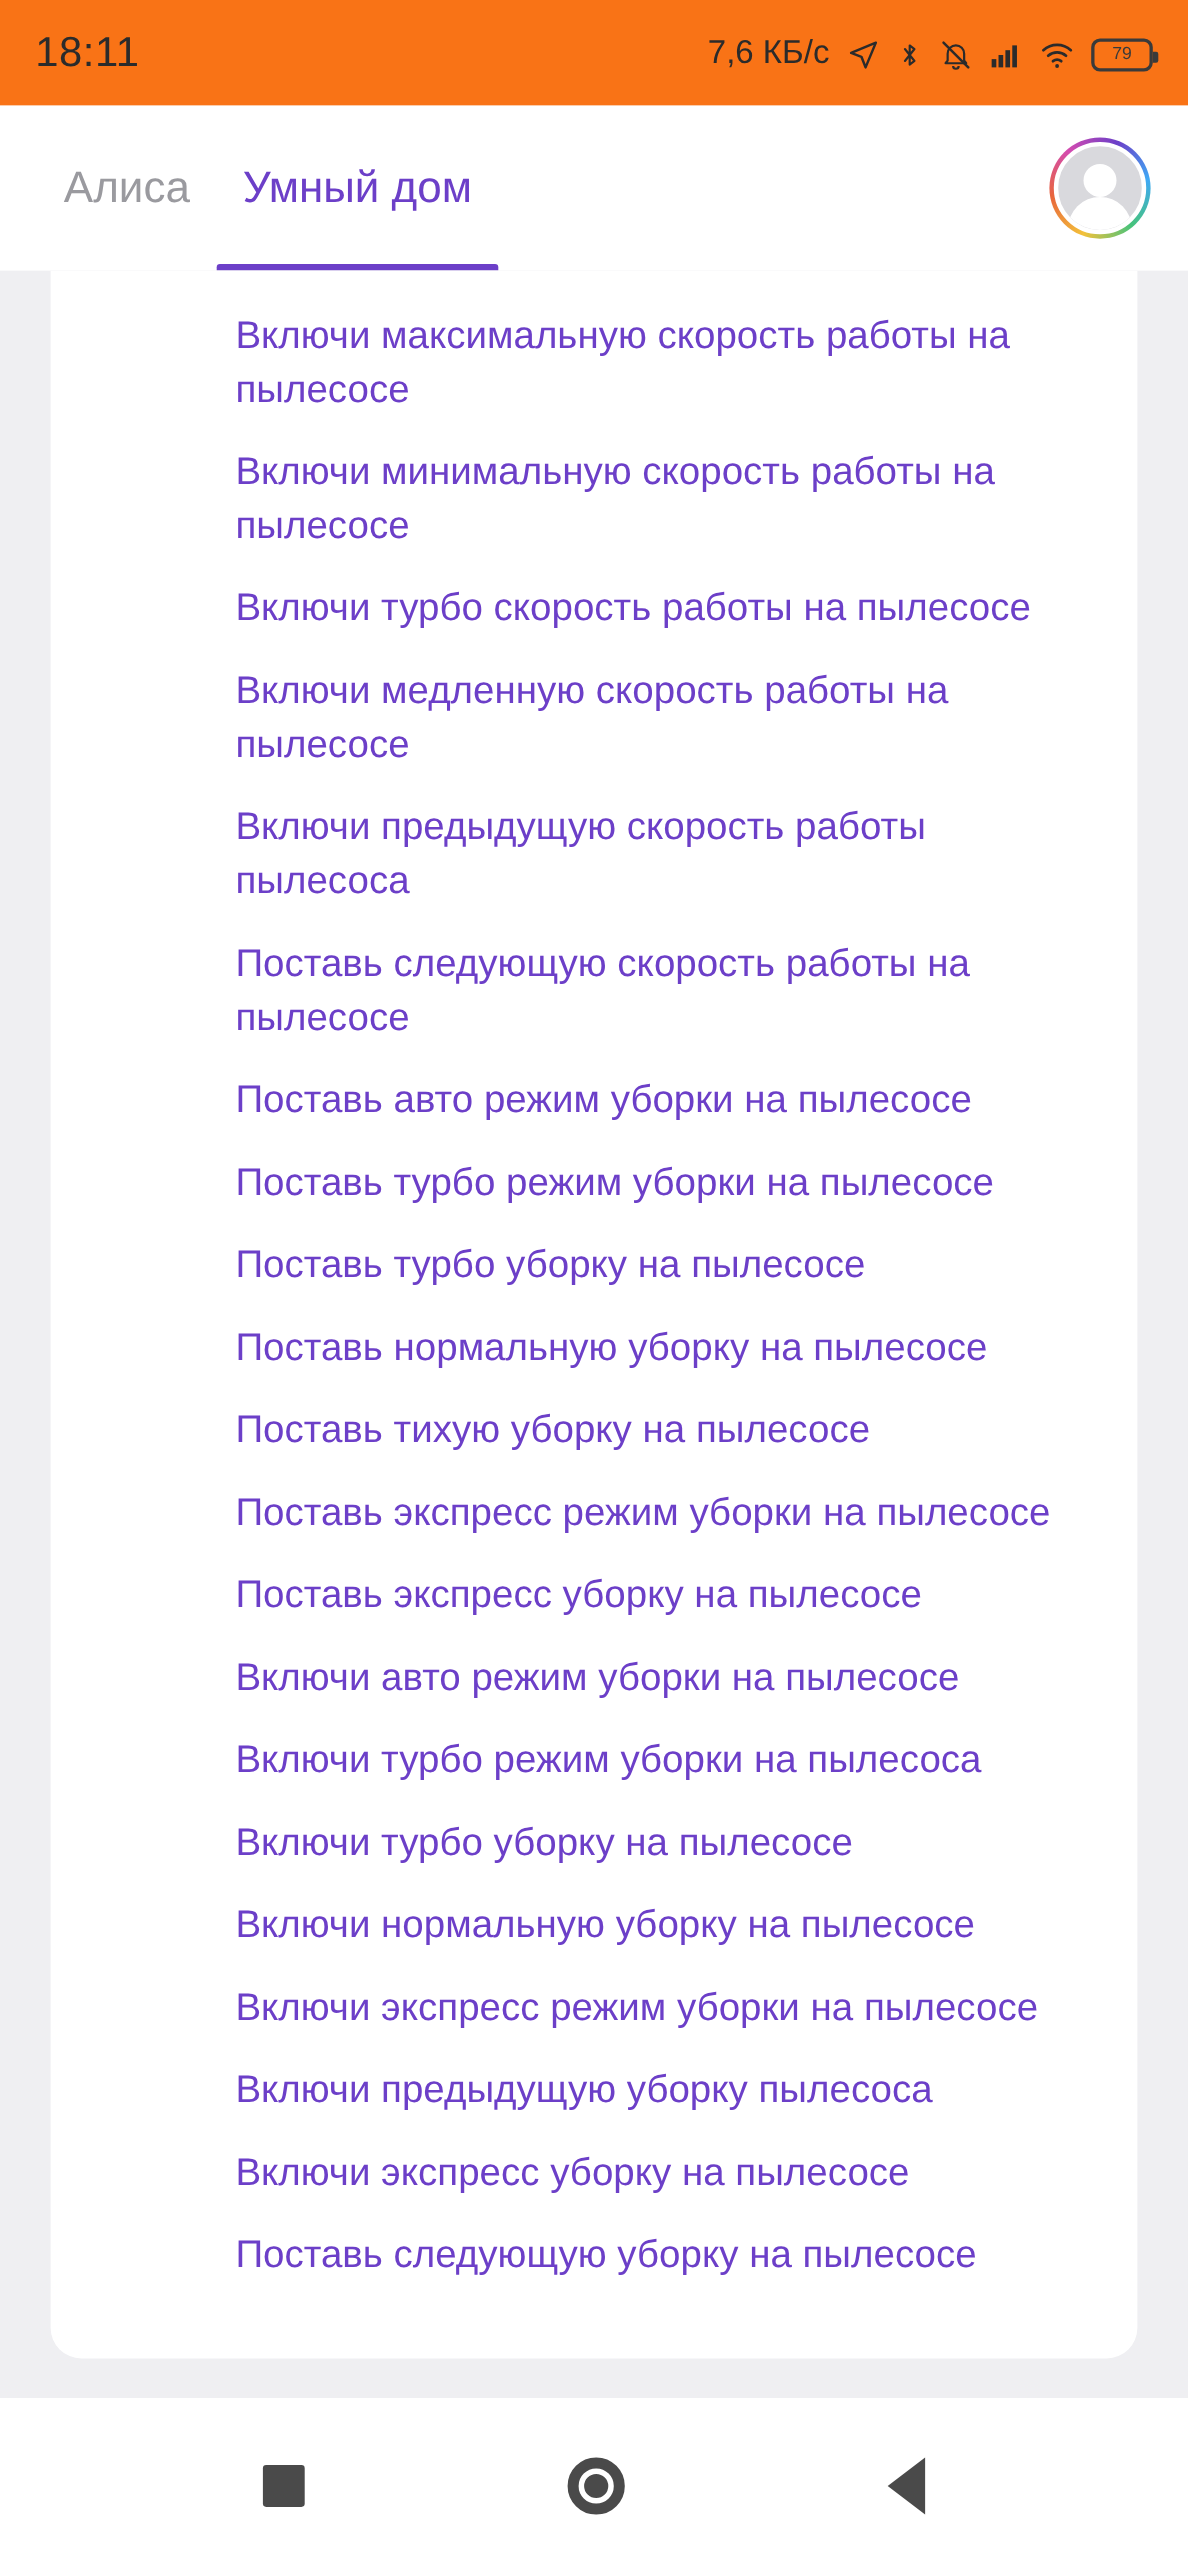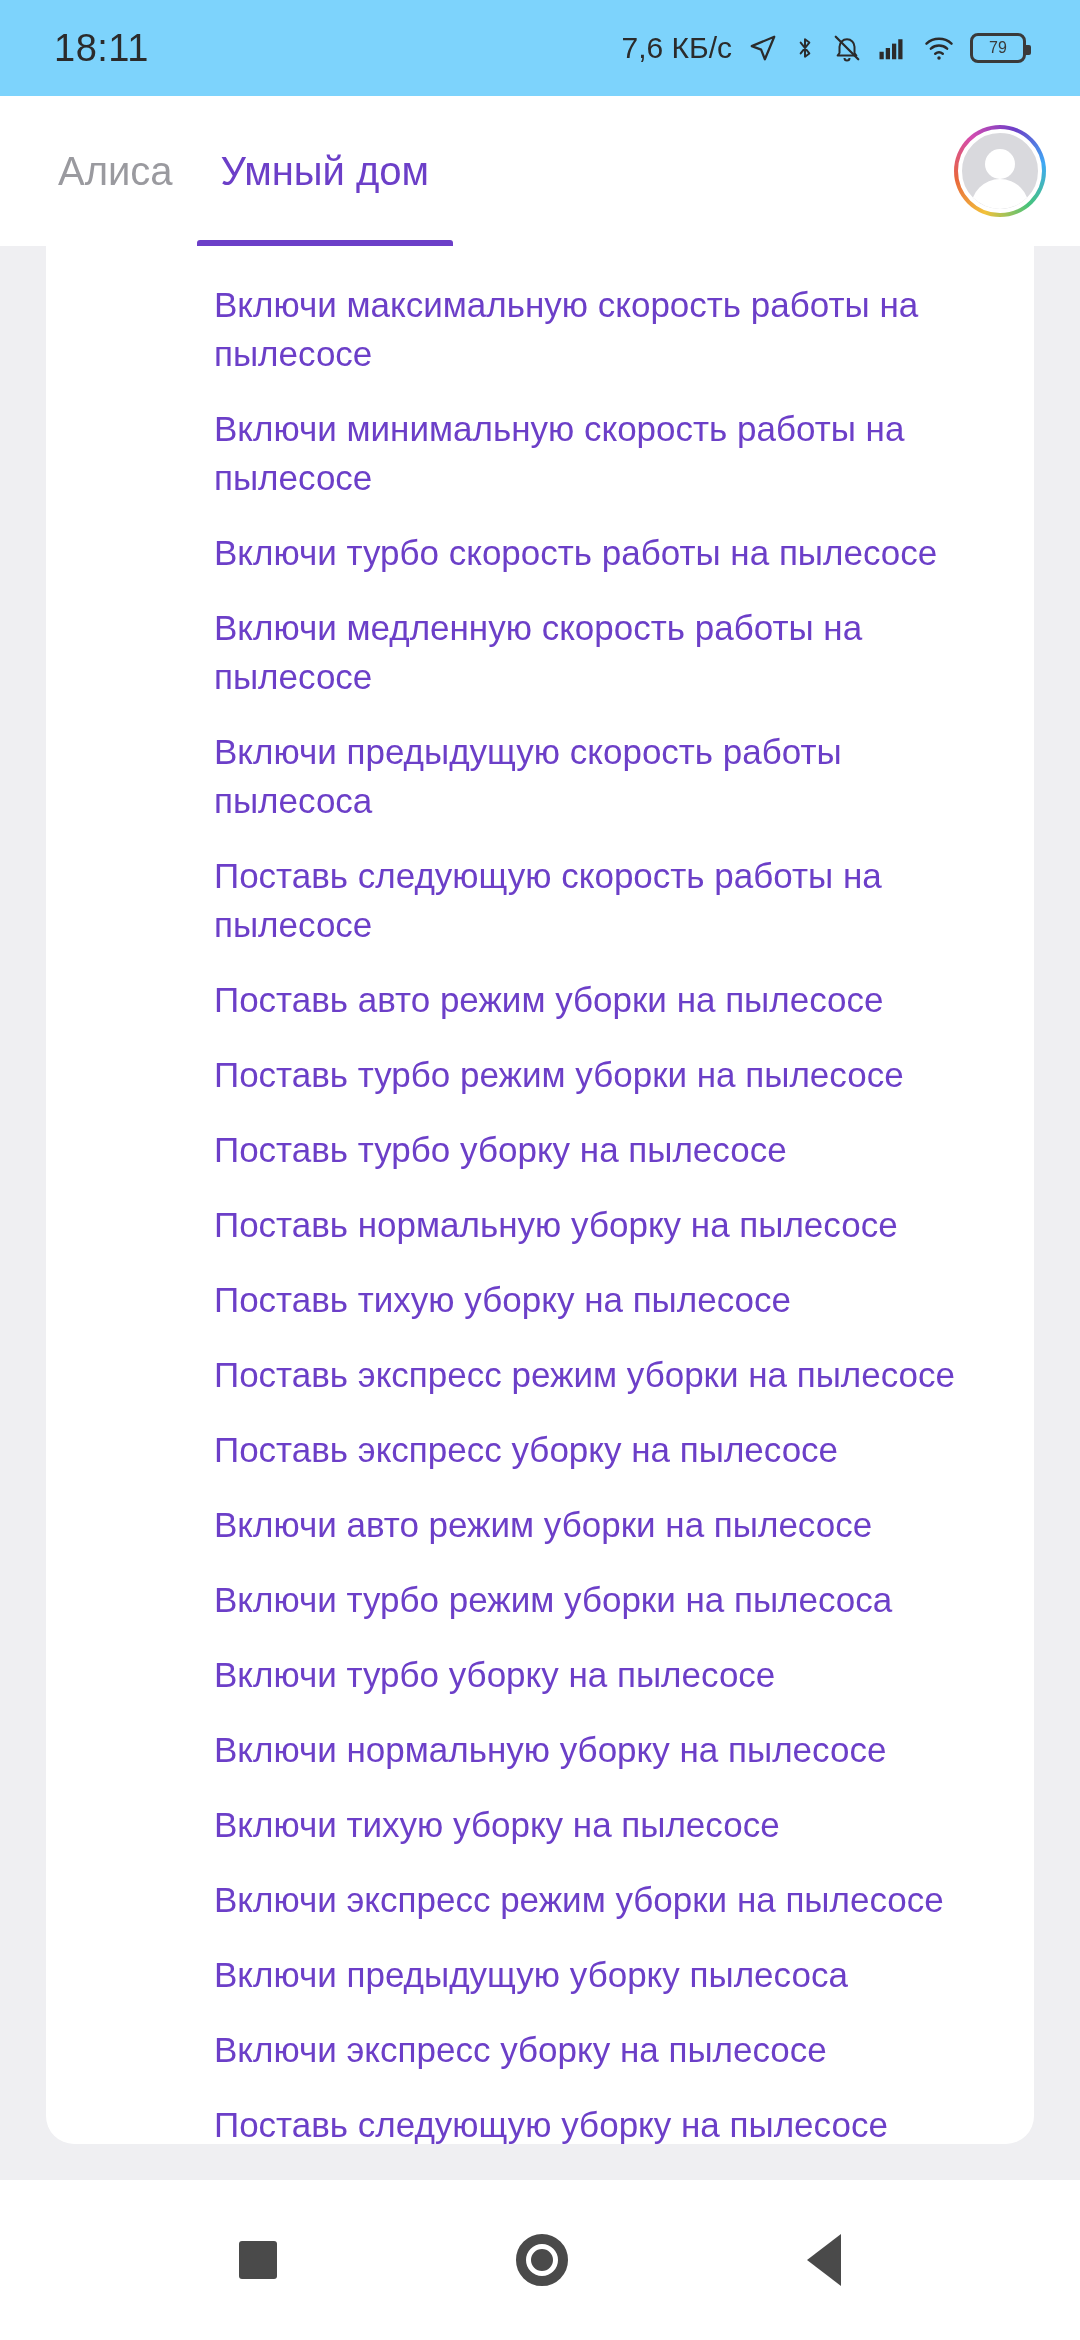--- a/index.html
+++ b/index.html
@@ -13,34 +13,34 @@
     font-family: "Liberation Sans", sans-serif;
     -webkit-font-smoothing: antialiased;
     overflow: hidden;
   }
 
   
   .status-bar {
     height: 96px;
     display: flex;
     align-items: center;
-    padding: 0 54px;
-    box-sizing: border-box;
-    background: #7dd3fc;
+    padding: 0 32px;
+    box-sizing: border-box;
+    background: #f97316;
     color: #1c1c1c;
   }
   .status-time {
     font-size: 38px;
     letter-spacing: 0.5px;
     color: #2b2b2b;
   }
   .status-spacer { flex: 1; }
   .status-right {
     display: flex;
-    align-items: center;
+    align-items: flex-end;
     gap: 14px;
   }
   .status-net-speed {
     font-size: 30px;
     color: #2b2b2b;
     margin-right: 2px;
   }
   .icon { display: inline-block; line-height: 0; }
 
   
@@ -308,21 +308,20 @@
         <div class="phrase">Поставь турбо режим уборки на пылесосе</div>
         <div class="phrase">Поставь турбо уборку на пылесосе</div>
         <div class="phrase">Поставь нормальную уборку на пылесосе</div>
         <div class="phrase">Поставь тихую уборку на пылесосе</div>
         <div class="phrase">Поставь экспресс режим уборки на пылесосе</div>
         <div class="phrase">Поставь экспресс уборку на пылесосе</div>
         <div class="phrase">Включи авто режим уборки на пылесосе</div>
         <div class="phrase">Включи турбо режим уборки на пылесоса</div>
         <div class="phrase">Включи турбо уборку на пылесосе</div>
         <div class="phrase">Включи нормальную уборку на пылесосе</div>
-        <div class="phrase">Включи тихую уборку на пылесосе</div>
         <div class="phrase">Включи экспресс режим уборки на пылесосе</div>
         <div class="phrase">Включи предыдущую уборку пылесоса</div>
         <div class="phrase">Включи экспресс уборку на пылесосе</div>
         <div class="phrase">Поставь следующую уборку на пылесосе</div>
       </div>
 
   </div>
 </div>
 
 <div class="navbar">

